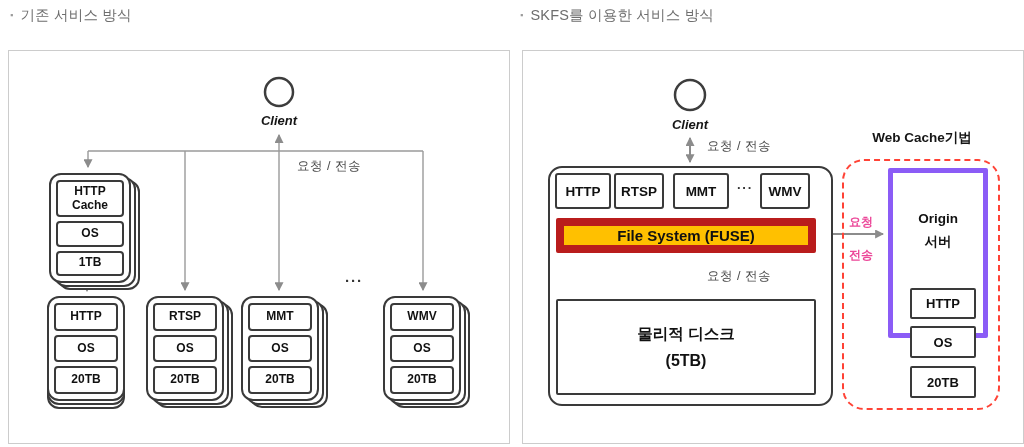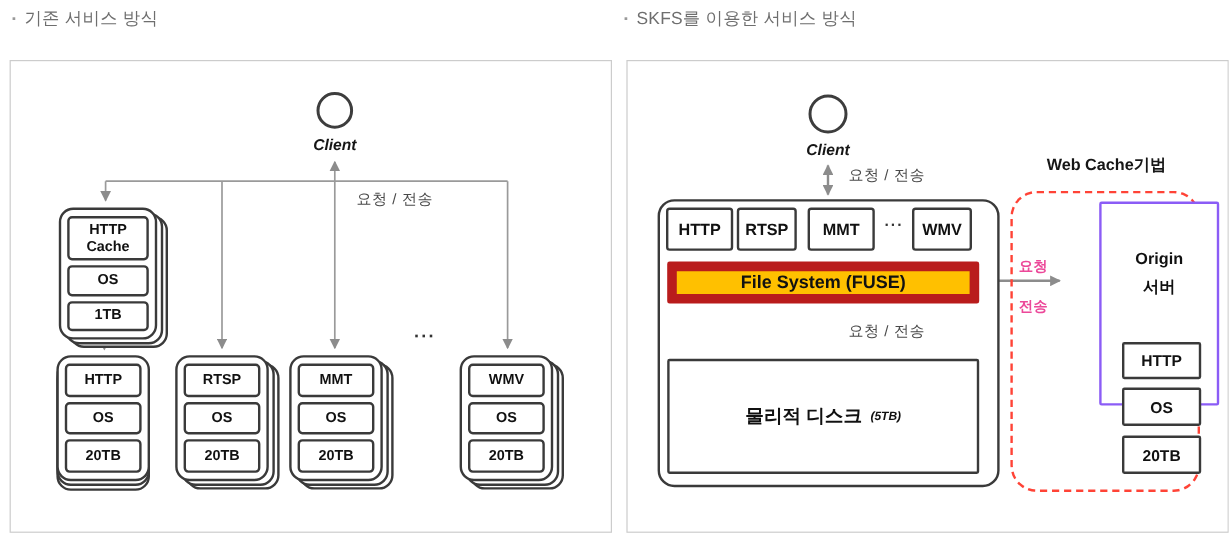--- a/index.html
+++ b/index.html
@@ -53,27 +53,27 @@
   .pbox{
     position:absolute;top:122px;height:36px;border:2px solid #3a3a3a;border-radius:3px;background:#fff;
     display:flex;align-items:center;justify-content:center;font-weight:bold;font-size:13.5px;color:#111;box-sizing:border-box;
   }
   .fuse{
     position:absolute;left:33px;top:167px;width:260px;height:35px;background:#FFC000;border:8px solid #b91c1c;border-radius:2px;
     display:flex;align-items:center;justify-content:center;font-weight:bold;font-size:15px;color:#111;box-sizing:border-box;
   }
   .disk{
     position:absolute;left:33px;top:248px;width:260px;height:96px;border:2px solid #3a3a3a;border-radius:2px;background:#fff;
-    display:flex;flex-direction:row;align-items:center;justify-content:center;gap:7px;box-sizing:border-box;
+    display:flex;flex-direction:column;align-items:center;justify-content:center;gap:7px;box-sizing:border-box;
   }
   .disk .l1{font-weight:bold;font-size:15.5px;color:#111;}
-  .disk .l2{font-weight:bold;font-size:10px;color:#111;font-style:italic;}
+  .disk .l2{font-weight:bold;font-size:16px;color:#111;}
   .webcache-title{position:absolute;left:319px;top:78px;width:160px;text-align:center;font-weight:bold;font-size:13.5px;color:#161616;}
   .red-dash{position:absolute;left:319px;top:108px;width:158px;height:251px;border:2px dashed #FF4336;border-radius:22px;box-sizing:border-box;background:transparent;}
-  .origin-box{position:absolute;left:365px;top:117px;width:100px;height:170px;border:2px solid #8b5cf6;border-radius:2px;background:#fff;box-sizing:border-box;margin-left:28px;}
+  .origin-box{position:absolute;left:365px;top:117px;width:100px;height:170px;border:5px solid #8b5cf6;border-radius:2px;background:#fff;box-sizing:border-box;}
   .origin-title{position:absolute;top:35px;left:0;width:100%;text-align:center;font-weight:bold;font-size:13.5px;color:#111;white-space:pre-line;line-height:1.7;}
   .obox{
     position:absolute;left:17px;width:66px;border:2px solid #3a3a3a;border-radius:2px;background:#fff;
     display:flex;align-items:center;justify-content:center;font-weight:bold;font-size:13px;color:#111;box-sizing:border-box;
   }
   .arrow-word{position:absolute;left:316px;width:44px;text-align:center;font-weight:bold;font-size:12px;color:#ec4899;}
 </style>
 </head>
 <body>
 

